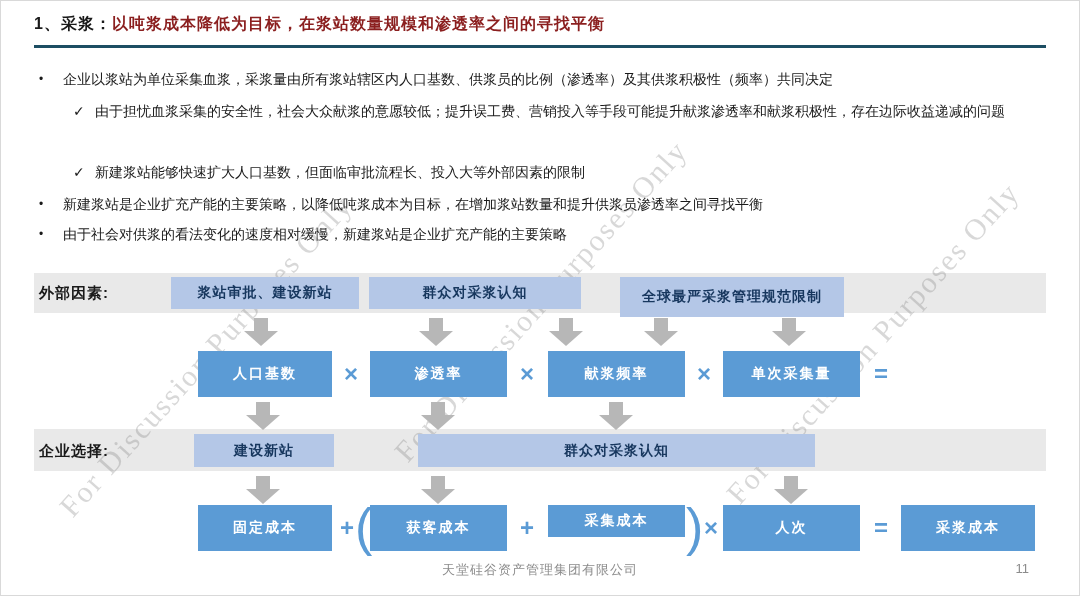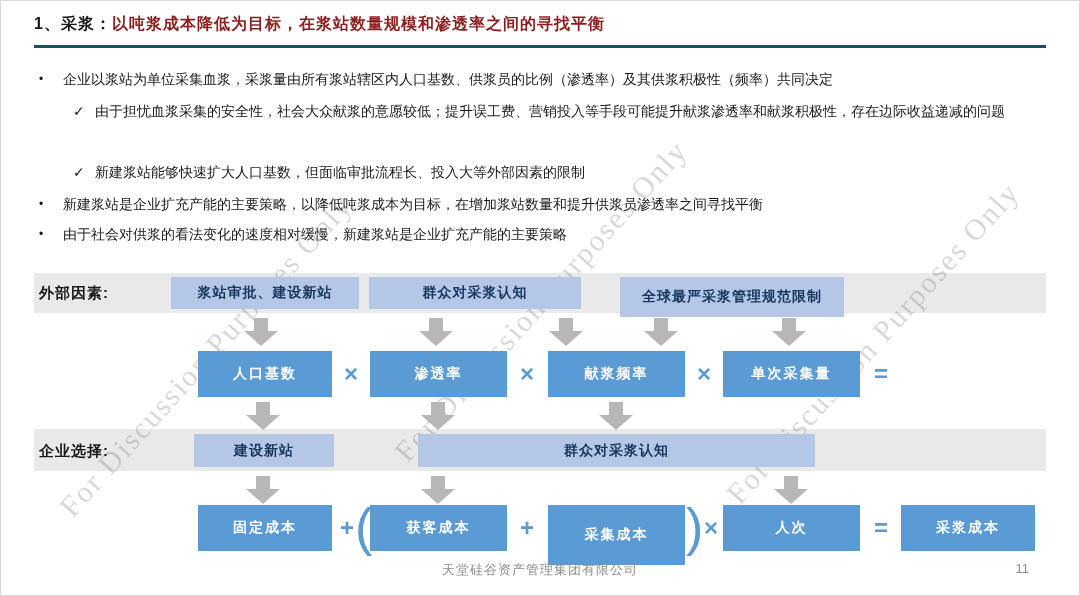--- a/index.html
+++ b/index.html
@@ -159,21 +159,21 @@
   <div class="arrow" style="left:773px;top:475px;">
       <div class="stem"></div>
       <div class="head"></div>
     </div>
 
   <div class="bx bx-blue" style="left:197px;top:504px;width:134px;height:46px;">固定成本</div>
   <span class="op" style="left:333px;top:513px;">+</span>
   <span class="paren" style="left:354px;top:500px;">(</span>
   <div class="bx bx-blue" style="left:369px;top:504px;width:137px;height:46px;">获客成本</div>
   <span class="op" style="left:513px;top:513px;">+</span>
-  <div class="bx bx-blue" style="left:547px;top:504px;width:137px;height:60px;">采集成本</div>
+  <div class="bx bx-blue" style="left:547px;top:504px;width:137px;height:32px;">采集成本</div>
   <span class="paren" style="left:685px;top:500px;">)</span>
   <span class="op" style="left:697px;top:513px;">×</span>
   <div class="bx bx-blue" style="left:722px;top:504px;width:137px;height:46px;">人次</div>
   <span class="op" style="left:867px;top:513px;">=</span>
   <div class="bx bx-blue" style="left:900px;top:504px;width:134px;height:46px;">采浆成本</div>
 
   <div class="footer-company">天堂硅谷资产管理集团有限公司</div>
   <div class="footer-page">11</div>
 
 </div>

